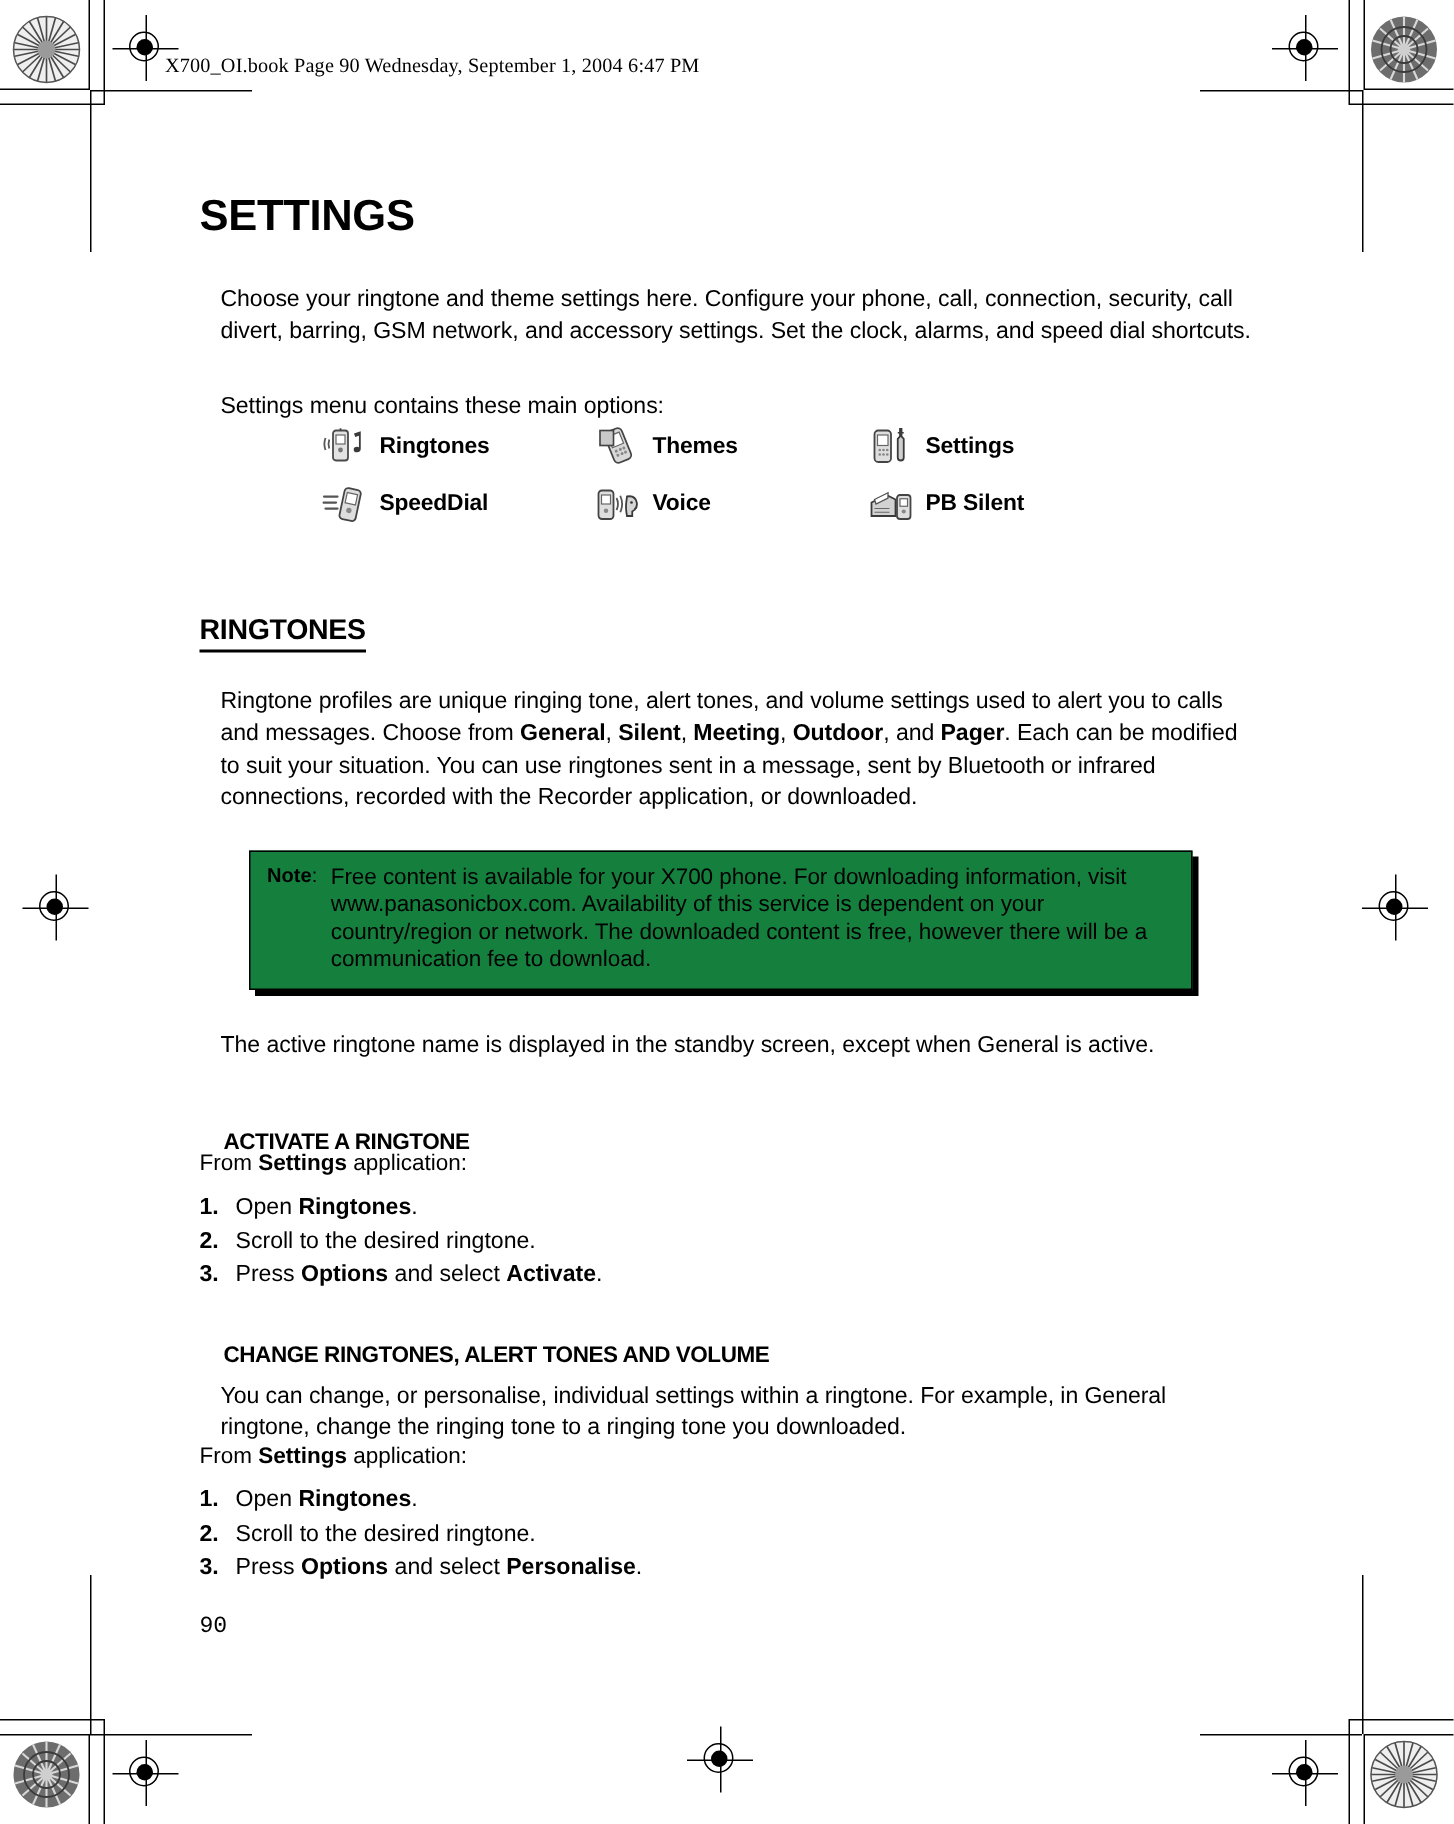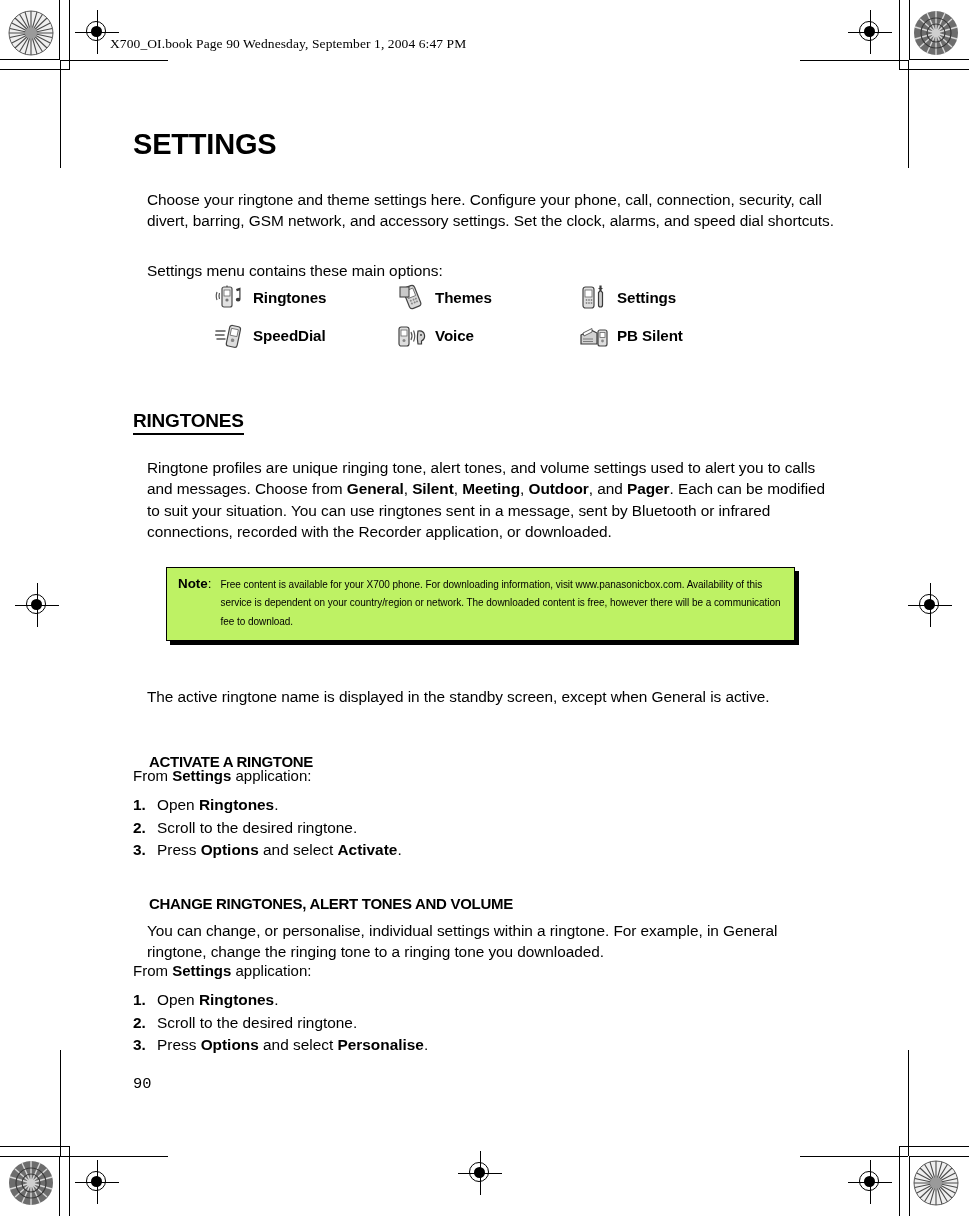--- a/index.html
+++ b/index.html
@@ -150,32 +150,32 @@
   .note-wrap {
     position: absolute;
     left: 33px; top: 567px;
     width: 629px;
   }
   .note-box {
     border: 1.5px solid #000;
     box-shadow: 4px 4px 0 0 #000;
     box-sizing: border-box;
     padding: 8px 10px 9px 11px;
-    background: #bef264;
+    background: #15803d;
   }
   .note-row { display: flex; }
   .note-label {
     font-size: 13.4px;
     font-weight: bold;
     flex: 0 0 auto;
     white-space: nowrap;
   }
   .note-colon { font-size: 13.4px; font-weight: normal; }
   .note-text {
-    font-size: 10px;
+    font-size: 15px;
     line-height: 18.4px;
     margin-left: 9px;
     letter-spacing: -0.05px;
   }
 
   .para-4 { position: absolute; top: 672px; left: 0; width: 692px; }
 
   .from-line { position: absolute; font-size: 15px; line-height: 21px; }
 
   ol.steps {

